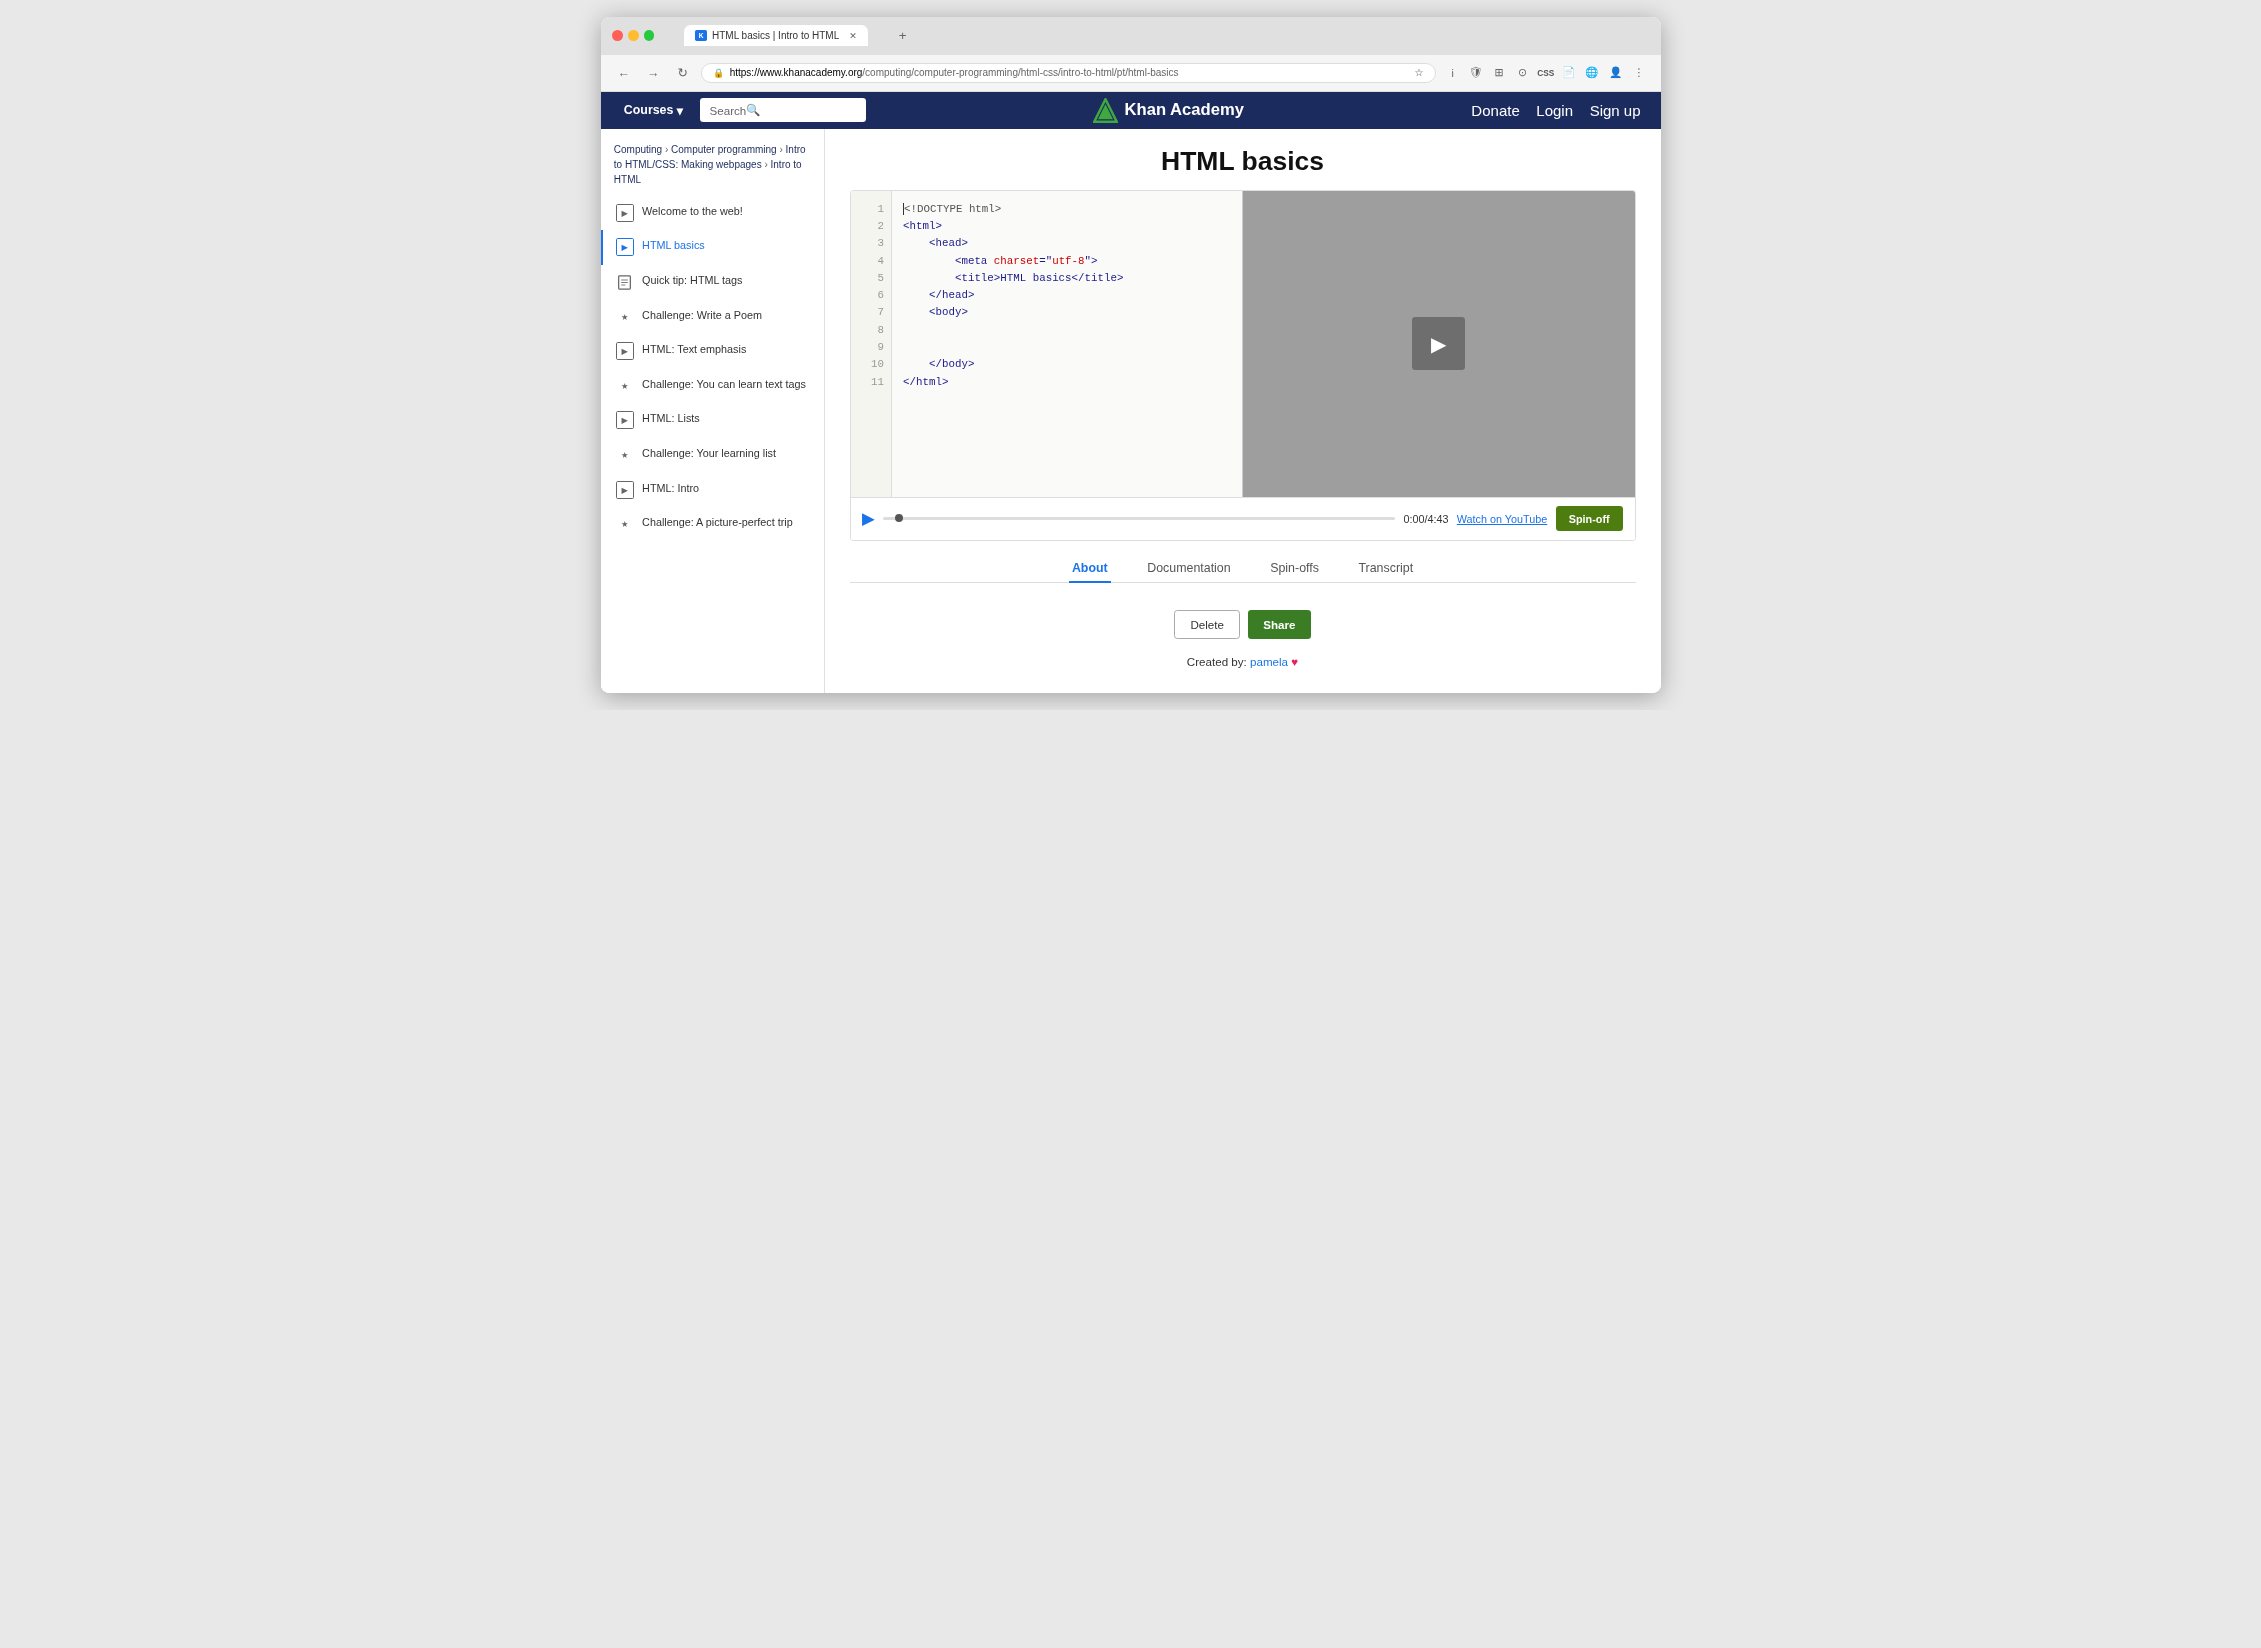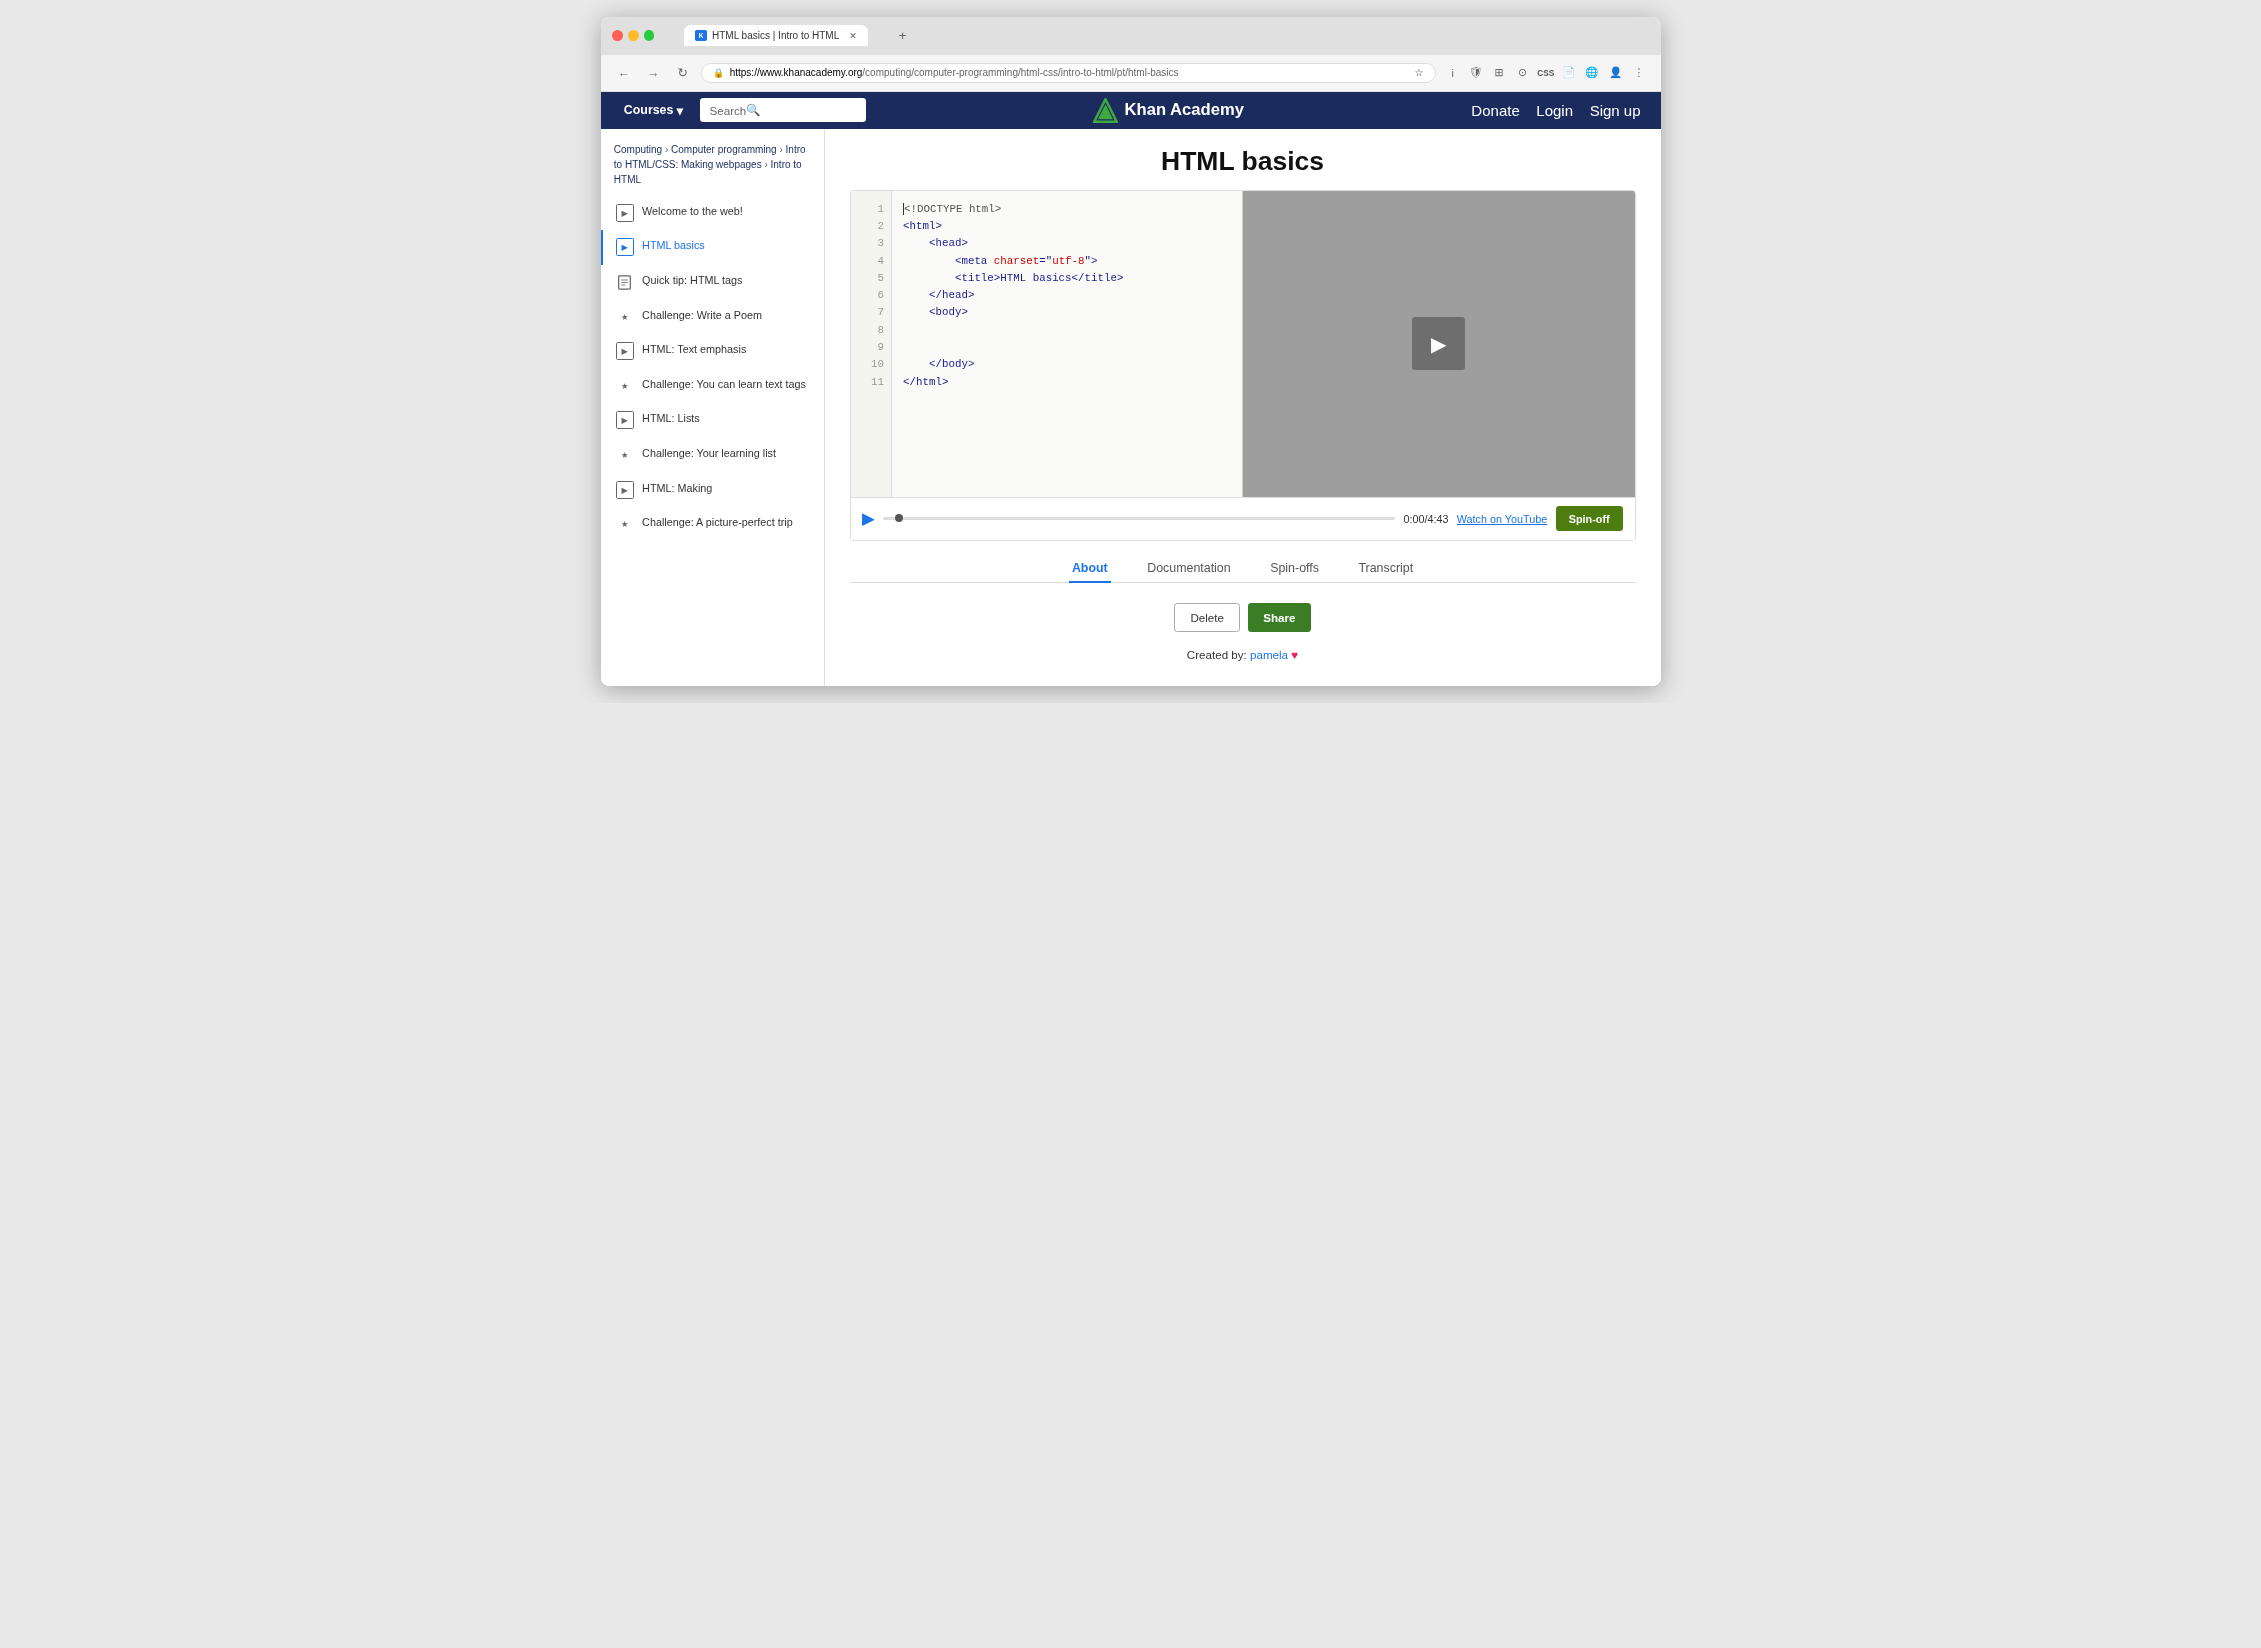--- a/index.html
+++ b/index.html
@@ -358,21 +358,21 @@
       cursor: pointer;
     }
 
     
     .content-tabs {
       display: flex;
       justify-content: center;
       gap: 33px;
       padding: 13.3px 0 0;
       border-bottom: 0.8px solid #ddd;
-      margin-bottom: 20px;
+      margin-bottom: 27px;
     }
 
     .tab-item {
       padding: 6.6px 3.3px;
       font-size: 12.4px;
       color: #555;
       cursor: pointer;
       border-bottom: 2.5px solid transparent;
       margin-bottom: -0.8px;
     }
@@ -534,21 +534,21 @@
       <div class="sidebar-item">
         <div class="sidebar-icon">▶</div>
         <span class="sidebar-item-label">HTML: Lists</span>
       </div>
       <div class="sidebar-item">
         <div class="sidebar-icon star">★</div>
         <span class="sidebar-item-label">Challenge: Your learning list</span>
       </div>
       <div class="sidebar-item">
         <div class="sidebar-icon">▶</div>
-        <span class="sidebar-item-label">HTML: Making</span>
+        <span class="sidebar-item-label">HTML: Intro</span>
       </div>
       <div class="sidebar-item">
         <div class="sidebar-icon star">★</div>
         <span class="sidebar-item-label">Challenge: A picture-perfect trip</span>
       </div>
     </aside>
 
     <div class="content">
       <h1 class="page-title">HTML basics</h1>
 

